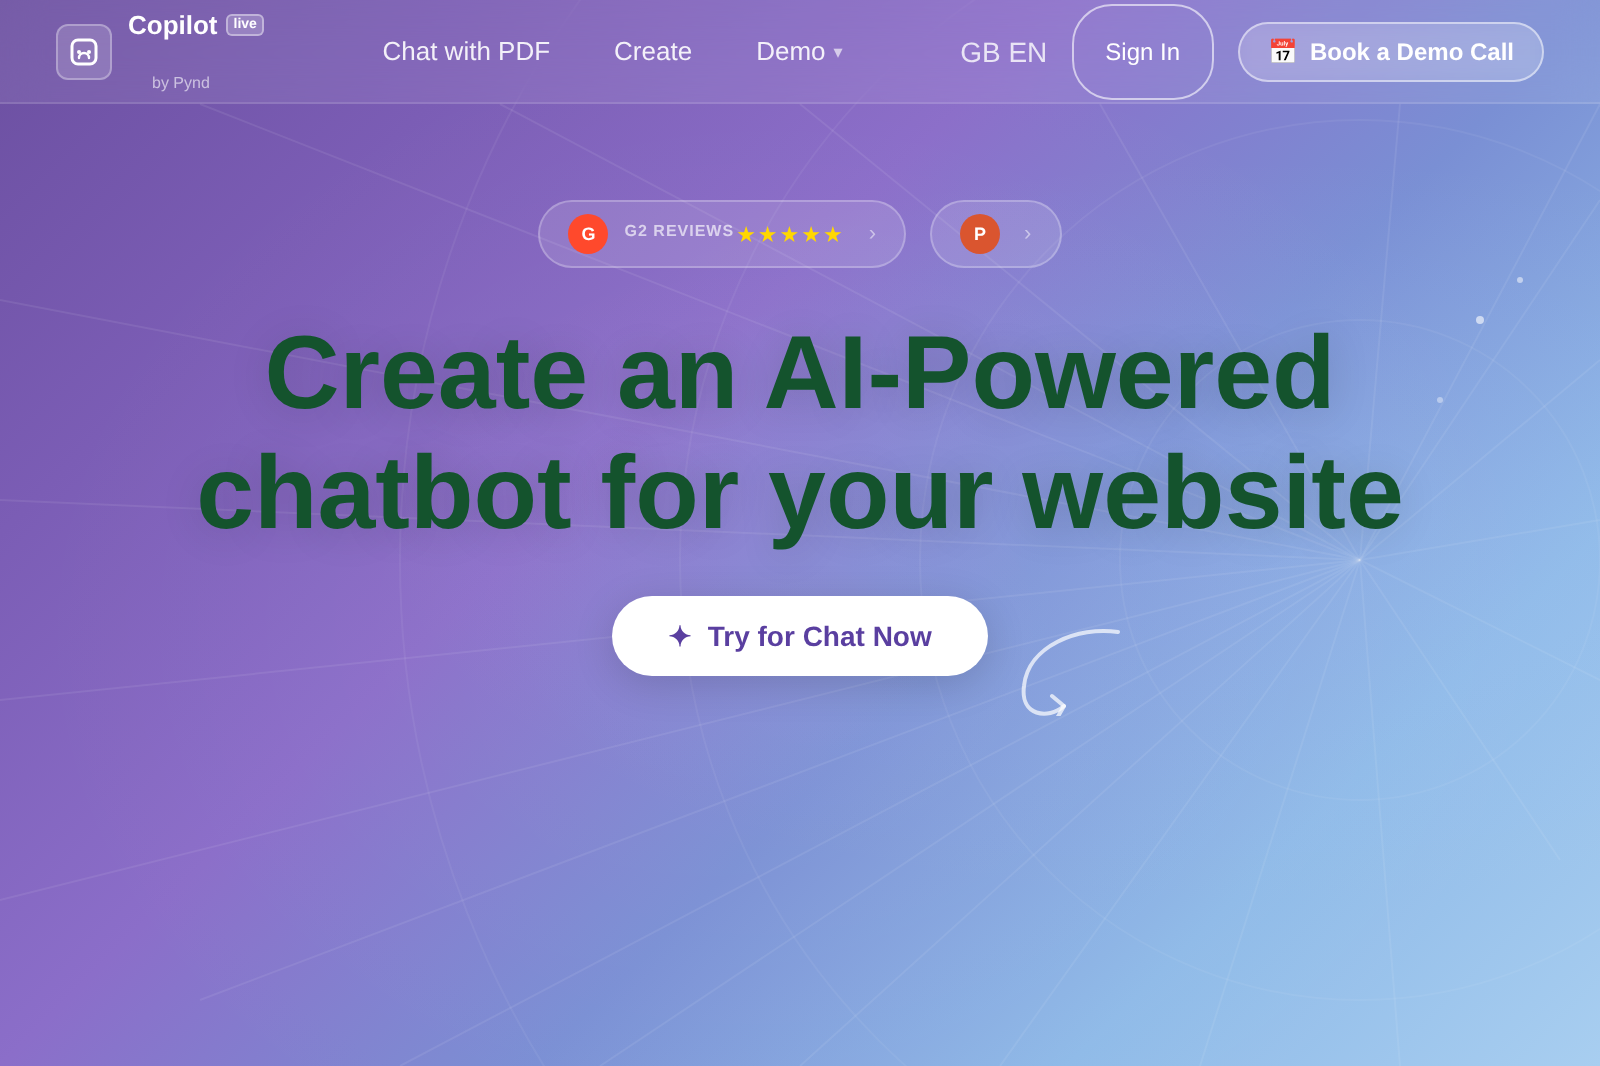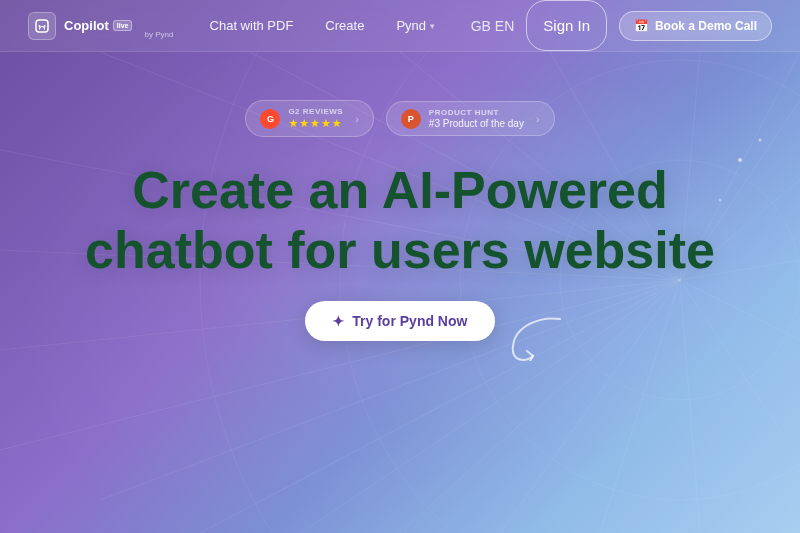--- a/index.html
+++ b/index.html
@@ -64,21 +64,21 @@
       border: 1px solid rgba(255,255,255,0.3);
     }
 
     .logo-icon svg {
       width: 16px;
       height: 16px;
     }
 
     .logo-text {
       display: flex;
-      flex-direction: row;
+      flex-direction: column;
       line-height: 1;
     }
 
     .logo-main {
       font-size: 13px;
       font-weight: 700;
       color: white;
       display: flex;
       align-items: center;
       gap: 4px;
@@ -124,21 +124,21 @@
     }
 
     .navbar-right {
       display: flex;
       align-items: center;
       gap: 12px;
     }
 
     .sign-in-btn {
       color: white;
-      font-size: 15px;
+      font-size: 12px;
       font-weight: 500;
       padding: 16px 16px;
       border: 1.5px solid rgba(255,255,255,0.6);
       border-radius: 20px;
       cursor: pointer;
       background: transparent;
     }
 
     .book-demo-btn {
       background: rgba(255,255,255,0.15);
@@ -219,21 +219,21 @@
       display: flex;
       align-items: center;
       justify-content: center;
       font-size: 9px;
       font-weight: 900;
       color: white;
     }
 
     .badge-content {
       display: flex;
-      flex-direction: column;
+      flex-direction: row;
       gap: 1px;
     }
 
     .badge-label {
       font-size: 8px;
       color: rgba(255,255,255,0.65);
       font-weight: 600;
       letter-spacing: 0.5px;
       text-transform: uppercase;
     }
@@ -381,21 +381,21 @@
   </div>
 
   <div class="navbar-nav">
     <a class="nav-link">
       <span>Chat with PDF</span>
     </a>
     <a class="nav-link">
       <span>Create</span>
     </a>
     <a class="nav-link">
-      <span>Pynd</span>
+      <span>Demo</span>
       <span class="chevron-down">▾</span>
     </a>
   </div>
 
   <div class="navbar-right">
     <span class="lang-selector">GB EN</span>
     <button class="sign-in-btn">Sign In</button>
     <button class="book-demo-btn">
       <span class="calendar-icon">📅</span>
       <span>Book a Demo Call</span>
@@ -409,38 +409,34 @@
     <div class="badge">
       <div class="badge-icon-g2">G</div>
       <div class="badge-content">
         <span class="badge-label">G2 REVIEWS</span>
         <span class="badge-stars">★★★★★</span>
       </div>
       <span class="badge-arrow">›</span>
     </div>
     <div class="badge">
       <div class="badge-icon-ph">P</div>
-      <div class="badge-content">
-        <span class="badge-label">PRODUCT HUNT</span>
-        <span class="badge-text">#3 Product of the day</span>
-      </div>
       <span class="badge-arrow">›</span>
     </div>
   </div>
 
   <h1 class="hero-title">
     <span>Create an AI-Powered</span><br>
-    <span>chatbot for users website</span>
+    <span>chatbot for your website</span>
   </h1>
 
 
   <div class="cta-area">
     <button class="try-free-btn">
       <span class="sparkle">✦</span>
-      <span>Try for Pynd Now</span>
+      <span>Try for Chat Now</span>
     </button>
     <div class="swirl-arrow">
       <svg viewBox="0 0 70 50" fill="none" xmlns="http://www.w3.org/2000/svg">
         <path d="M55 8 C35 5, 10 15, 8 35 C6 50, 20 52, 28 45" stroke="rgba(255,255,255,0.7)" stroke-width="2" fill="none" stroke-linecap="round"></path>
         <path d="M22 40 L28 45 L24 52" stroke="rgba(255,255,255,0.7)" stroke-width="2" fill="none" stroke-linecap="round" stroke-linejoin="round"></path>
       </svg>
     </div>
   </div>
 </section>
 

